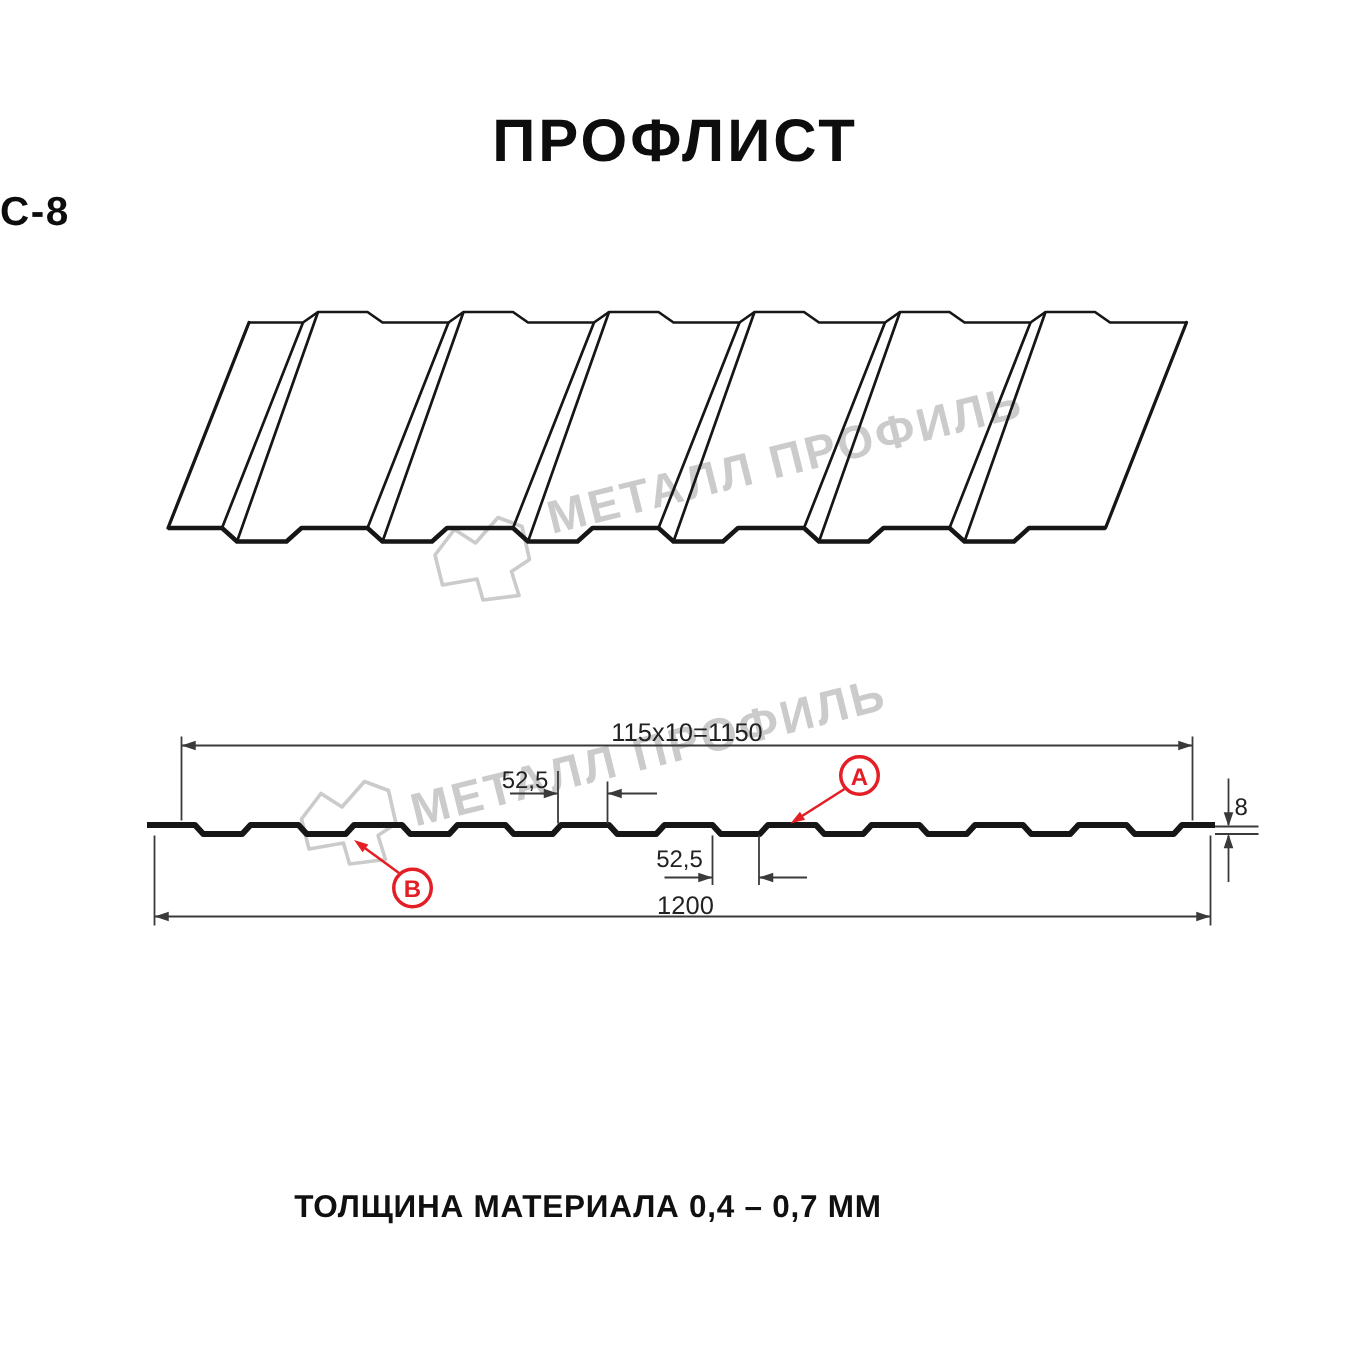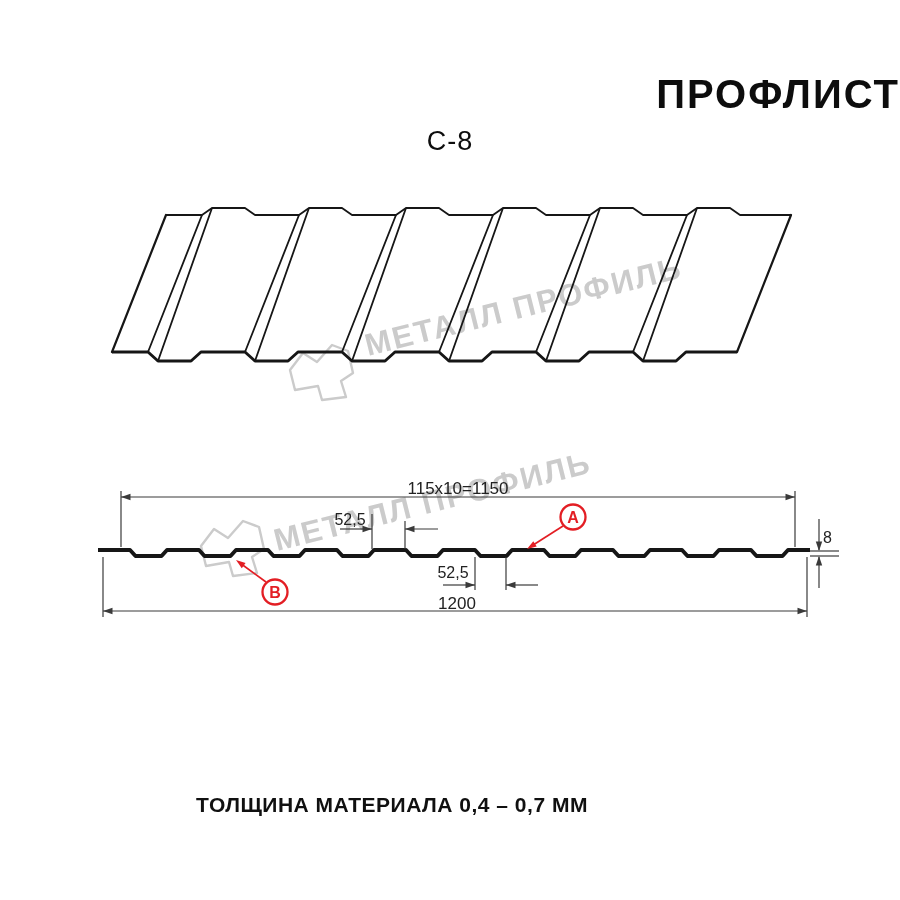--- a/index.html
+++ b/index.html
@@ -1,20 +1,20 @@
 <!DOCTYPE html>
 <html><head>
 <meta charset="utf-8">
 <style>
   html,body{margin:0;padding:0;background:#ffffff;width:900px;height:900px;overflow:hidden;}
   .stage{position:relative;width:900px;height:900px;background:#fff;font-family:"Liberation Sans",sans-serif;}
-  .title{position:absolute;left:0;top:72px;width:900px;text-align:right;
+  .title{position:absolute;left:0;top:72px;width:900px;text-align:center;
          font-size:40px;font-weight:bold;letter-spacing:2px;color:#0d0d0d;}
-  .subtitle{position:absolute;left:0;top:126px;width:900px;text-align:center;
-         font-size:27px;font-weight:normal;letter-spacing:1px;color:#0d0d0d;}
+  .subtitle{position:absolute;left:0;top:126px;width:900px;text-align:left;
+         font-size:27px;font-weight:bold;letter-spacing:1px;color:#0d0d0d;}
   .footer{position:absolute;left:0;top:793px;width:784px;text-align:center;
          font-size:21px;font-weight:bold;letter-spacing:0.5px;color:#101010;}
   svg{position:absolute;left:0;top:0;}
   .wm-text{font-family:"Liberation Sans",sans-serif;font-size:31px;font-weight:bold;letter-spacing:2px;}
   .dim-text{font-family:"Liberation Sans",sans-serif;font-size:17px;fill:#222;}
   .dim-text-s{font-family:"Liberation Sans",sans-serif;font-size:16px;fill:#222;}
   .lbl-text{font-family:"Liberation Sans",sans-serif;font-size:16px;font-weight:bold;}
 </style>
 </head>
 <body>

